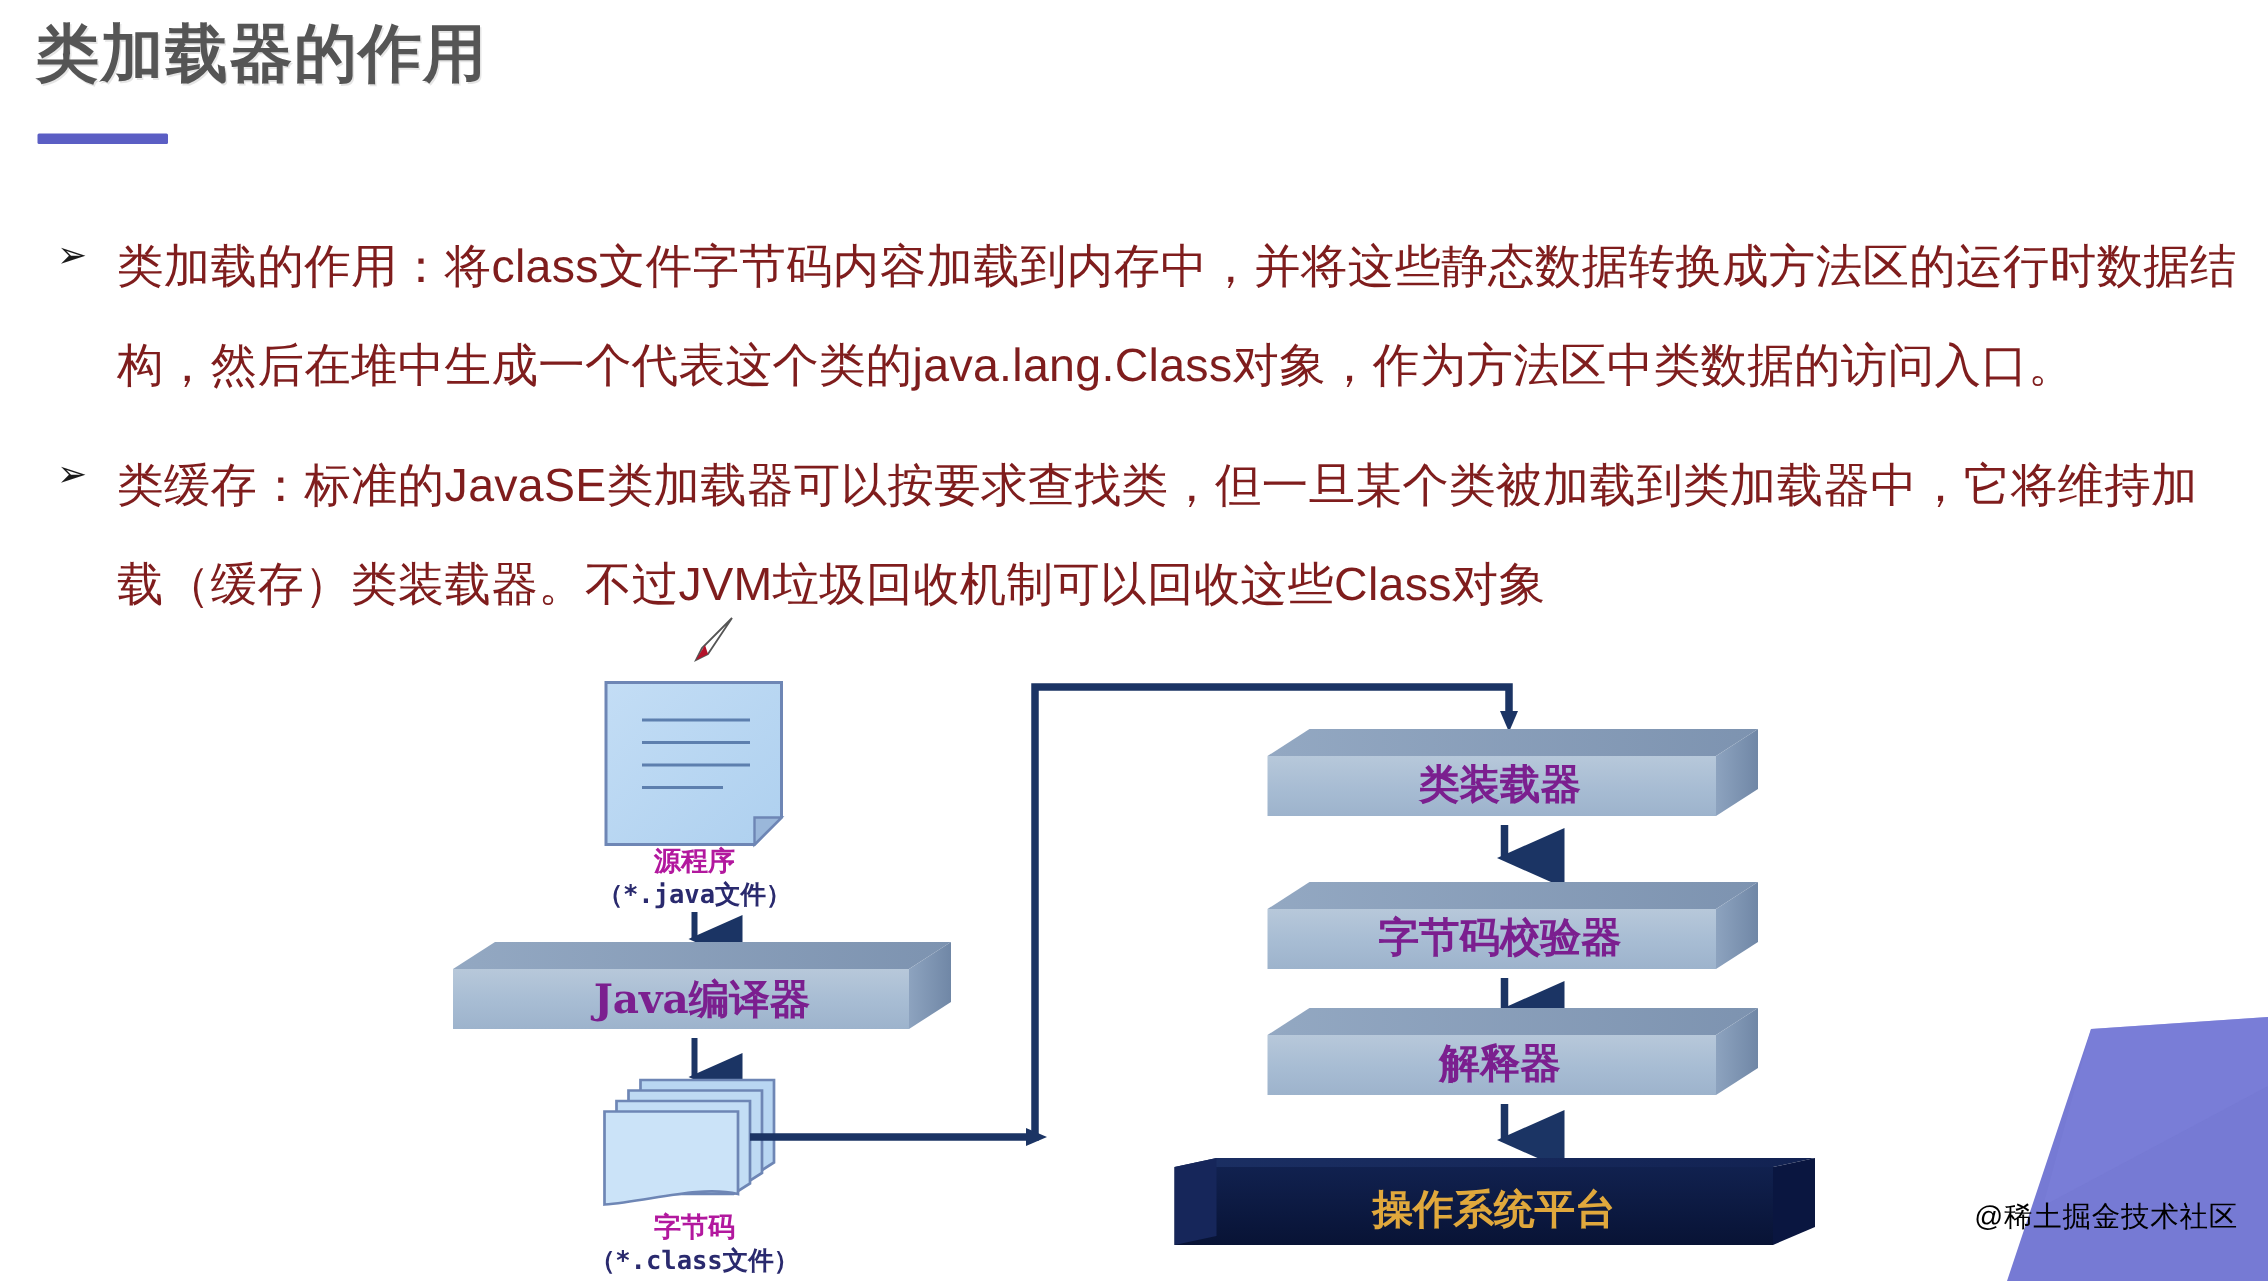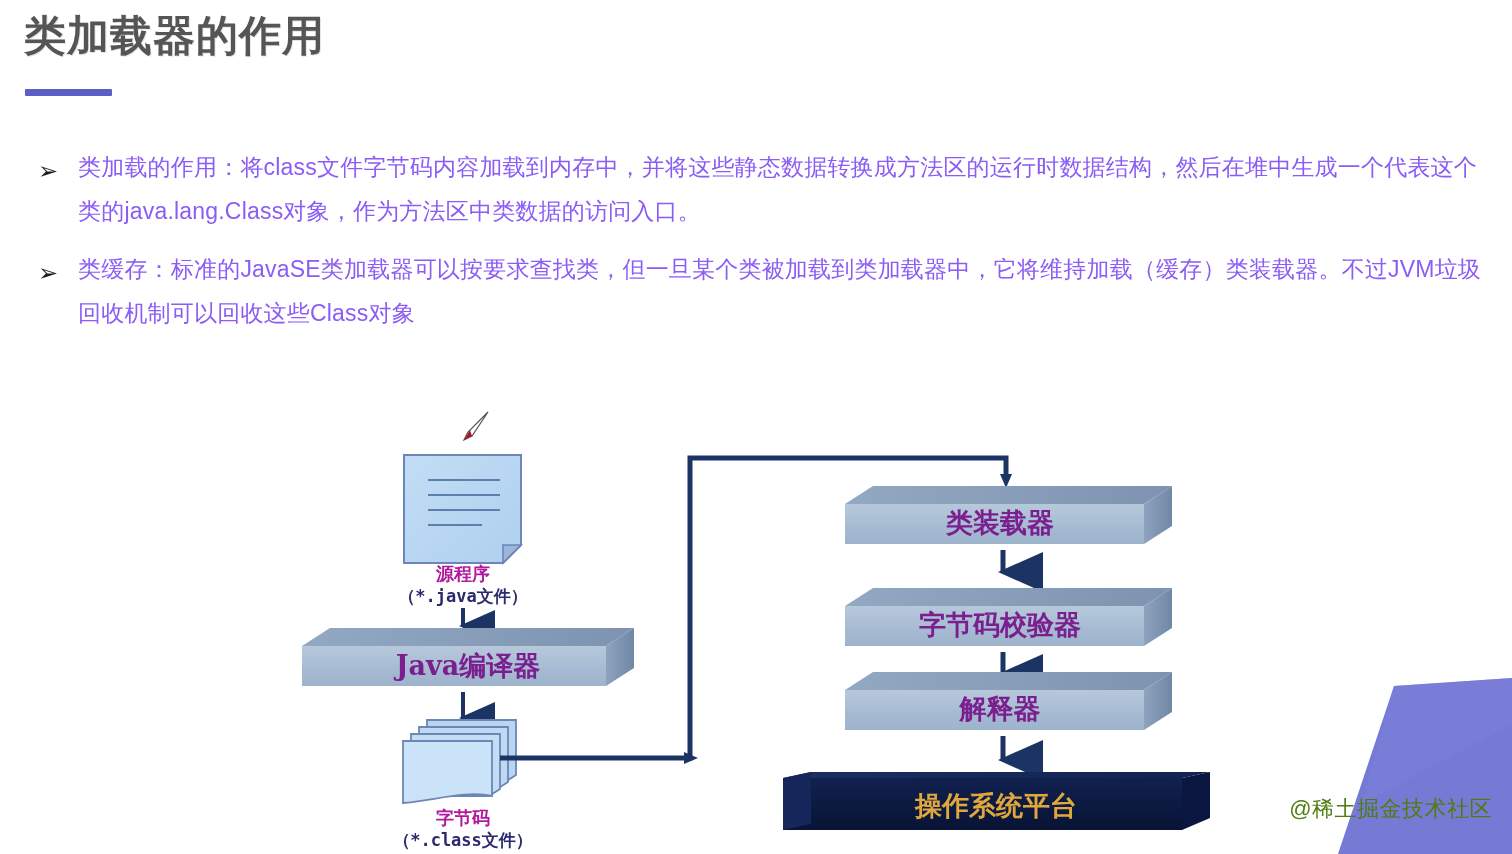--- a/index.html
+++ b/index.html
@@ -49,35 +49,35 @@
     flex:0 0 auto;
     width:40px;
     font-size:24px;
     color:#1a1a1a;
     line-height:52px;
     text-align:left;
     padding-left:4px;
   }
   .bullet-text{
     flex:1 1 auto;
-    font-size:23px;
-    line-height:44px;
-    color:#8b5cf6;
+    font-size:31px;
+    line-height:66px;
+    color:#7f1d1d;
     letter-spacing:.2px;
   }
 
   
   .diagram{position:absolute;left:0;top:430px;width:1512px;height:424px;}
   .diagram svg{display:block;}
 
   
   .corner-shape{position:absolute;right:0;bottom:0;width:200px;height:190px;pointer-events:none;}
   .watermark{
     position:absolute;right:20px;bottom:30px;
-    font-size:22px;color:#4d7c0f;
+    font-size:19px;color:#000000;
     white-space:nowrap;
     letter-spacing:.5px;
     text-align:right;
   }
 
   
   .pen-cursor{position:absolute;left:458px;top:410px;width:34px;height:32px;}
 </style>
 </head>
 <body>

